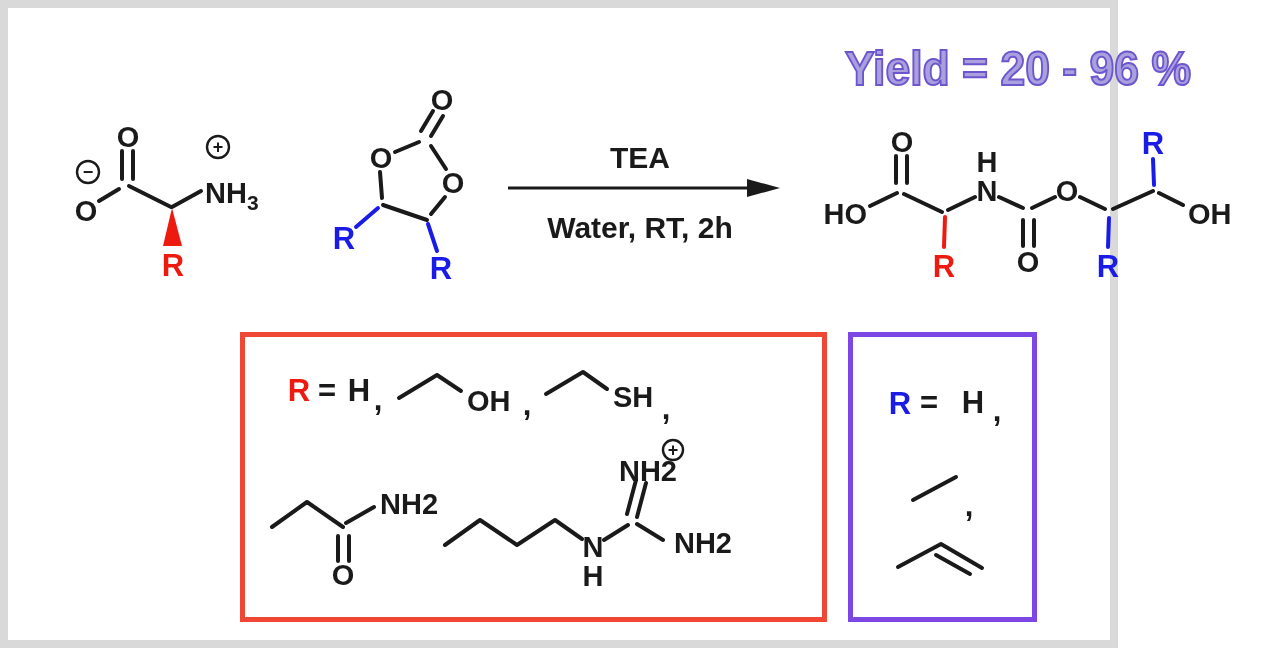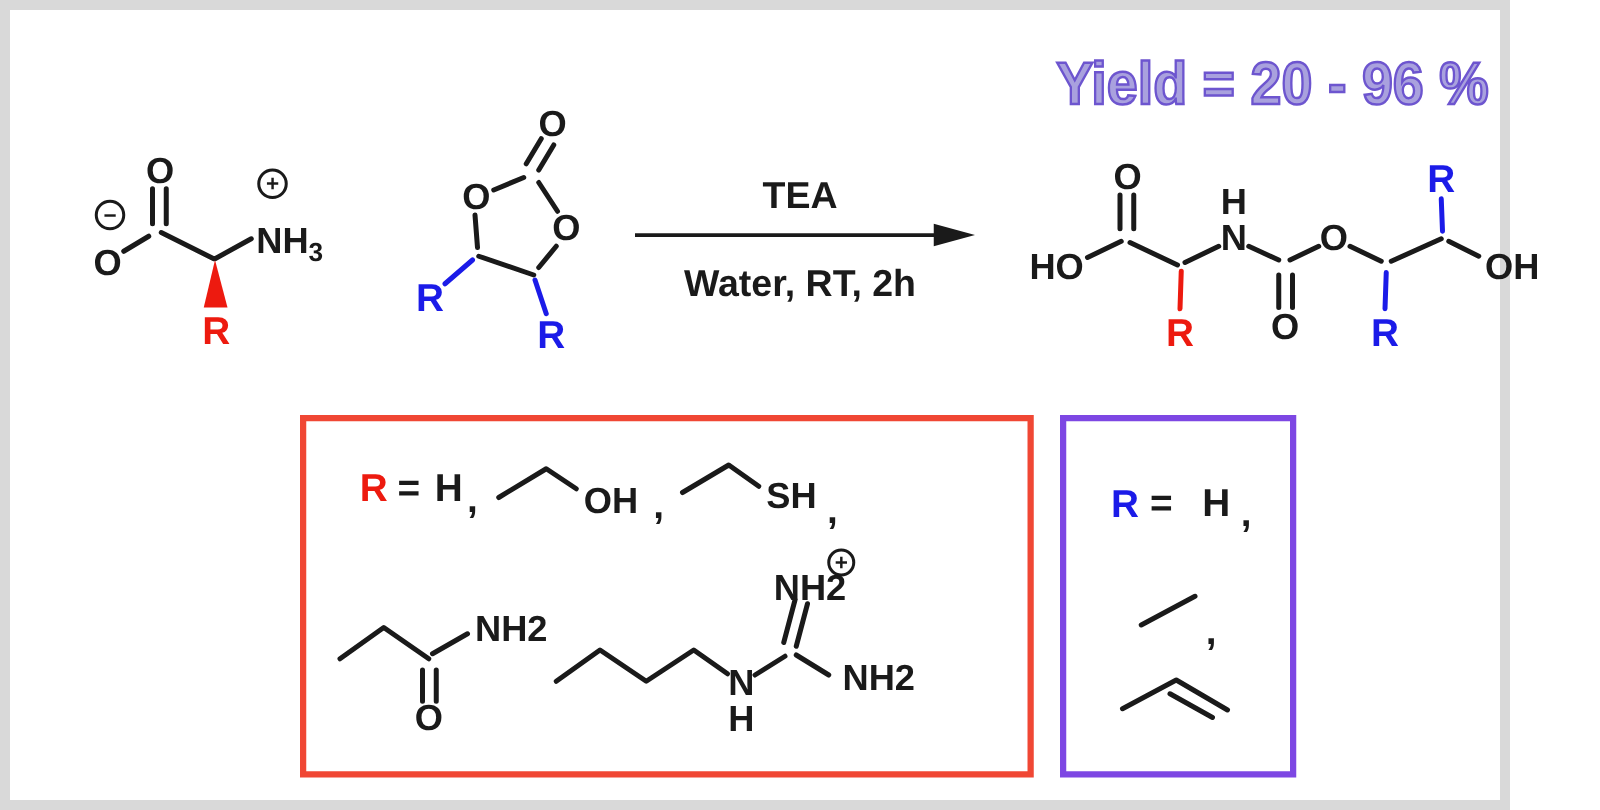--- a/index.html
+++ b/index.html
@@ -1,17 +1,17 @@
 <!DOCTYPE html>
 <html><head>
 <meta charset="utf-8">
 <style>
   html,body { margin:0; padding:0; background:#ffffff; }
   .frame {
-    width:1208px; height:648px; box-sizing:border-box;
+    width:1118px; height:648px; box-sizing:border-box;
     border:8px solid #d9d9d9; background:#ffffff; position:relative;
     font-family:"Liberation Sans", sans-serif;
   }
   svg { display:block; }
   text {
     font-family:"Liberation Sans", sans-serif;
     font-weight:bold; fill:#1a1a1a;
   }
   .atom   { font-size:29px; text-anchor:middle; dominant-baseline:central; }
   .legend { font-size:31px; text-anchor:middle; dominant-baseline:central; }

